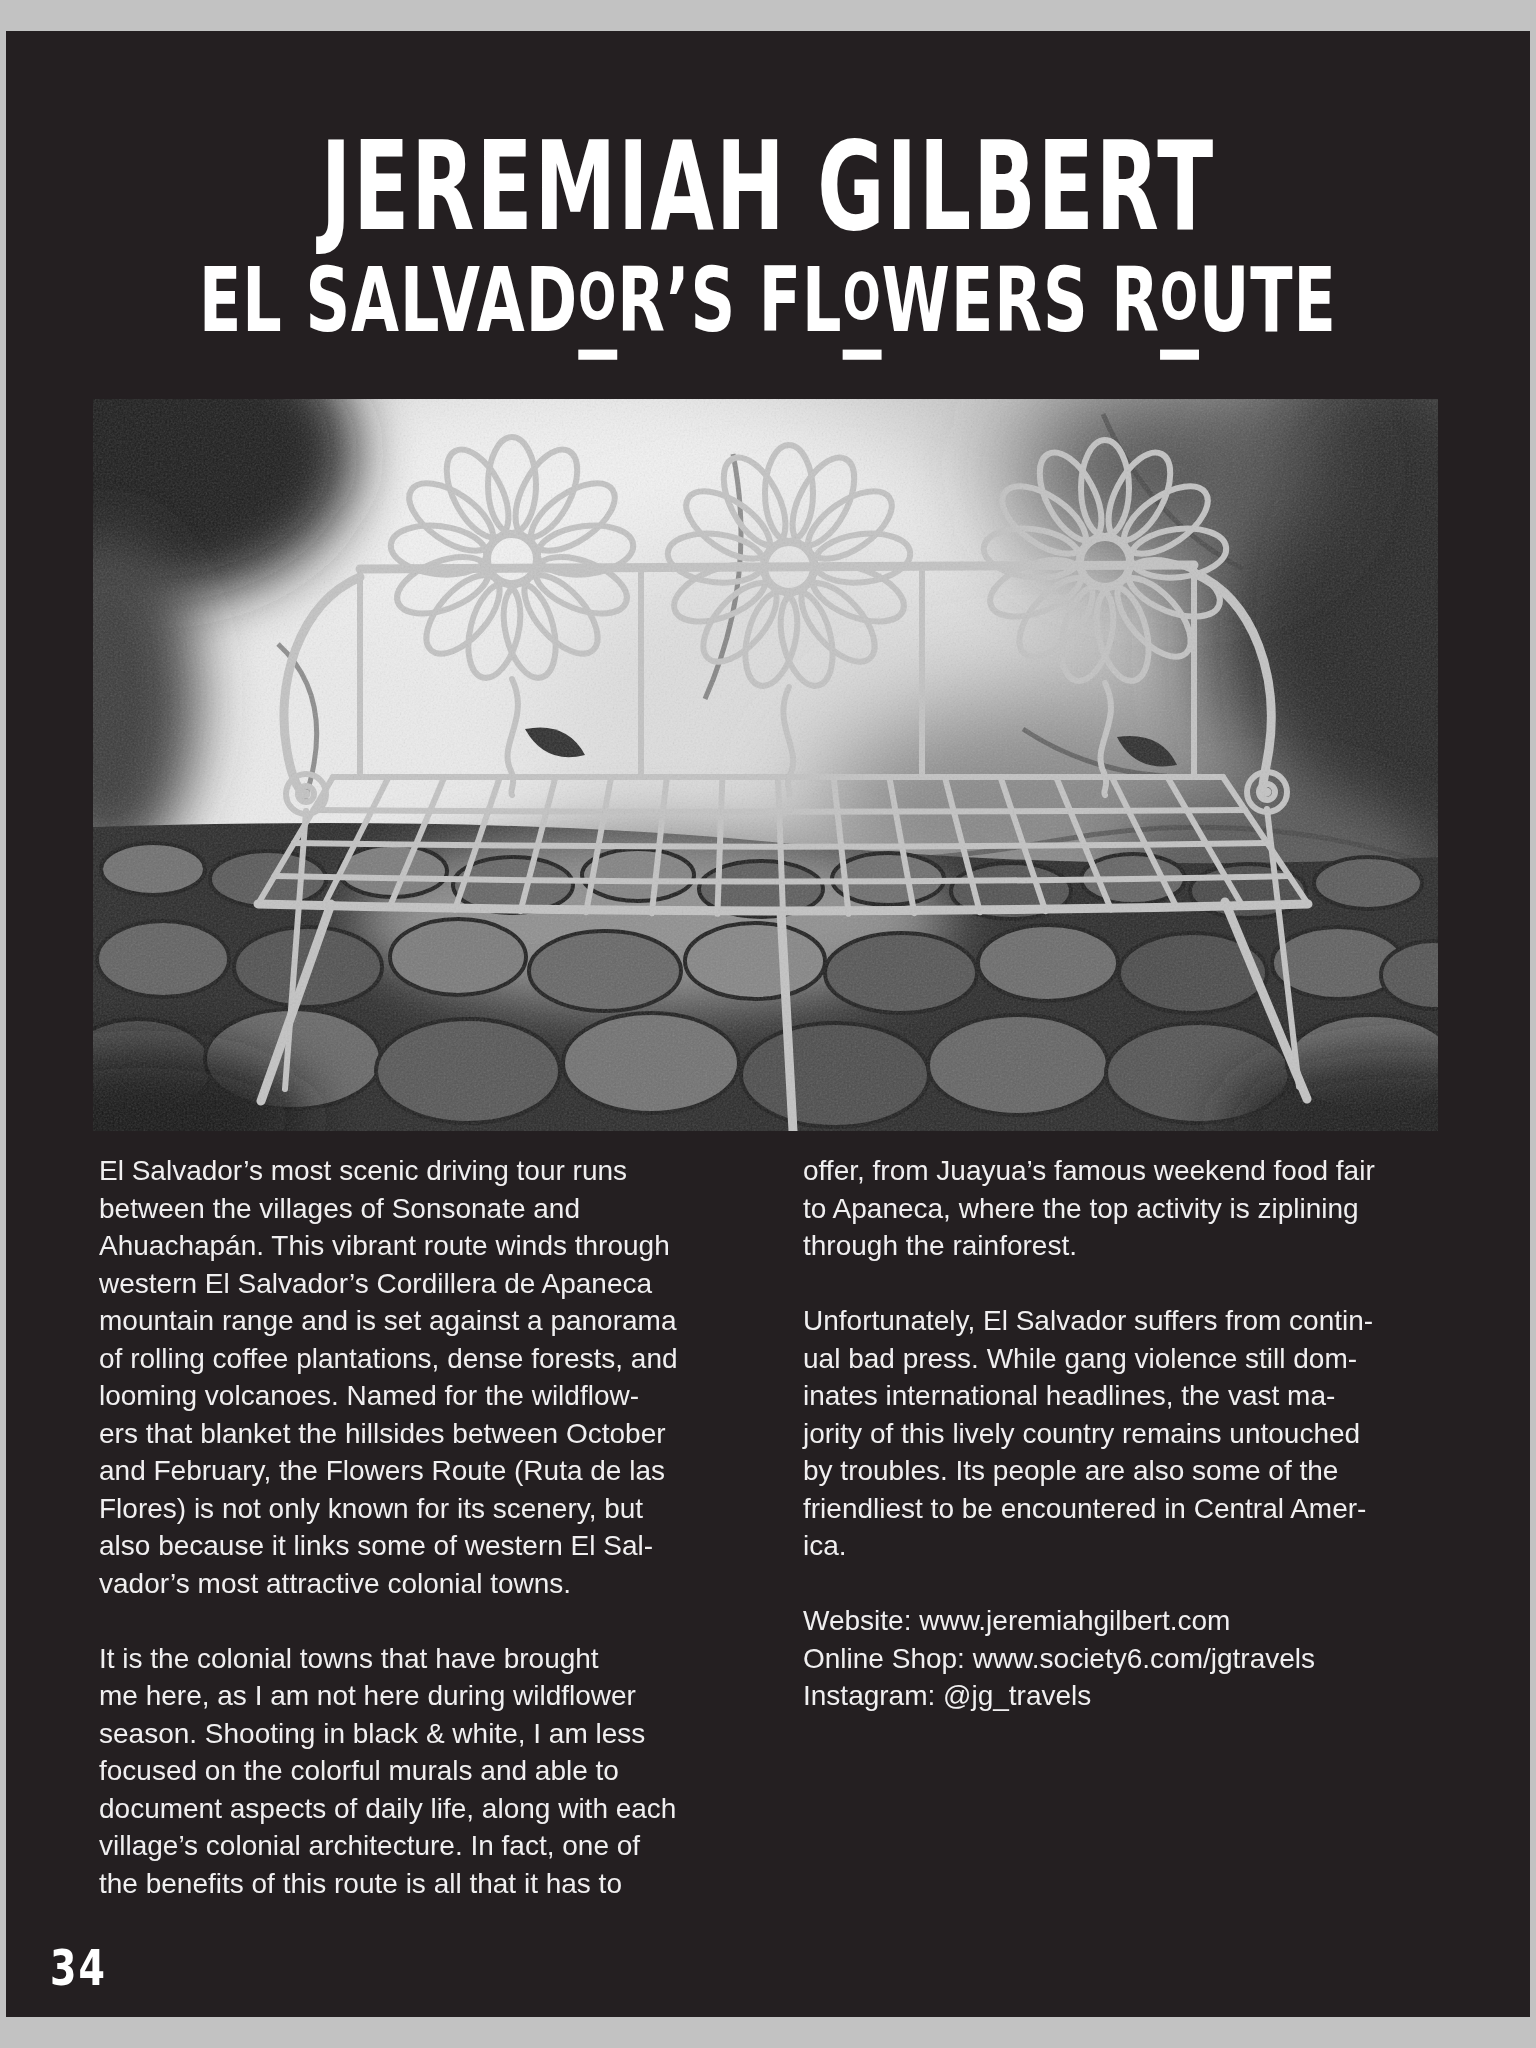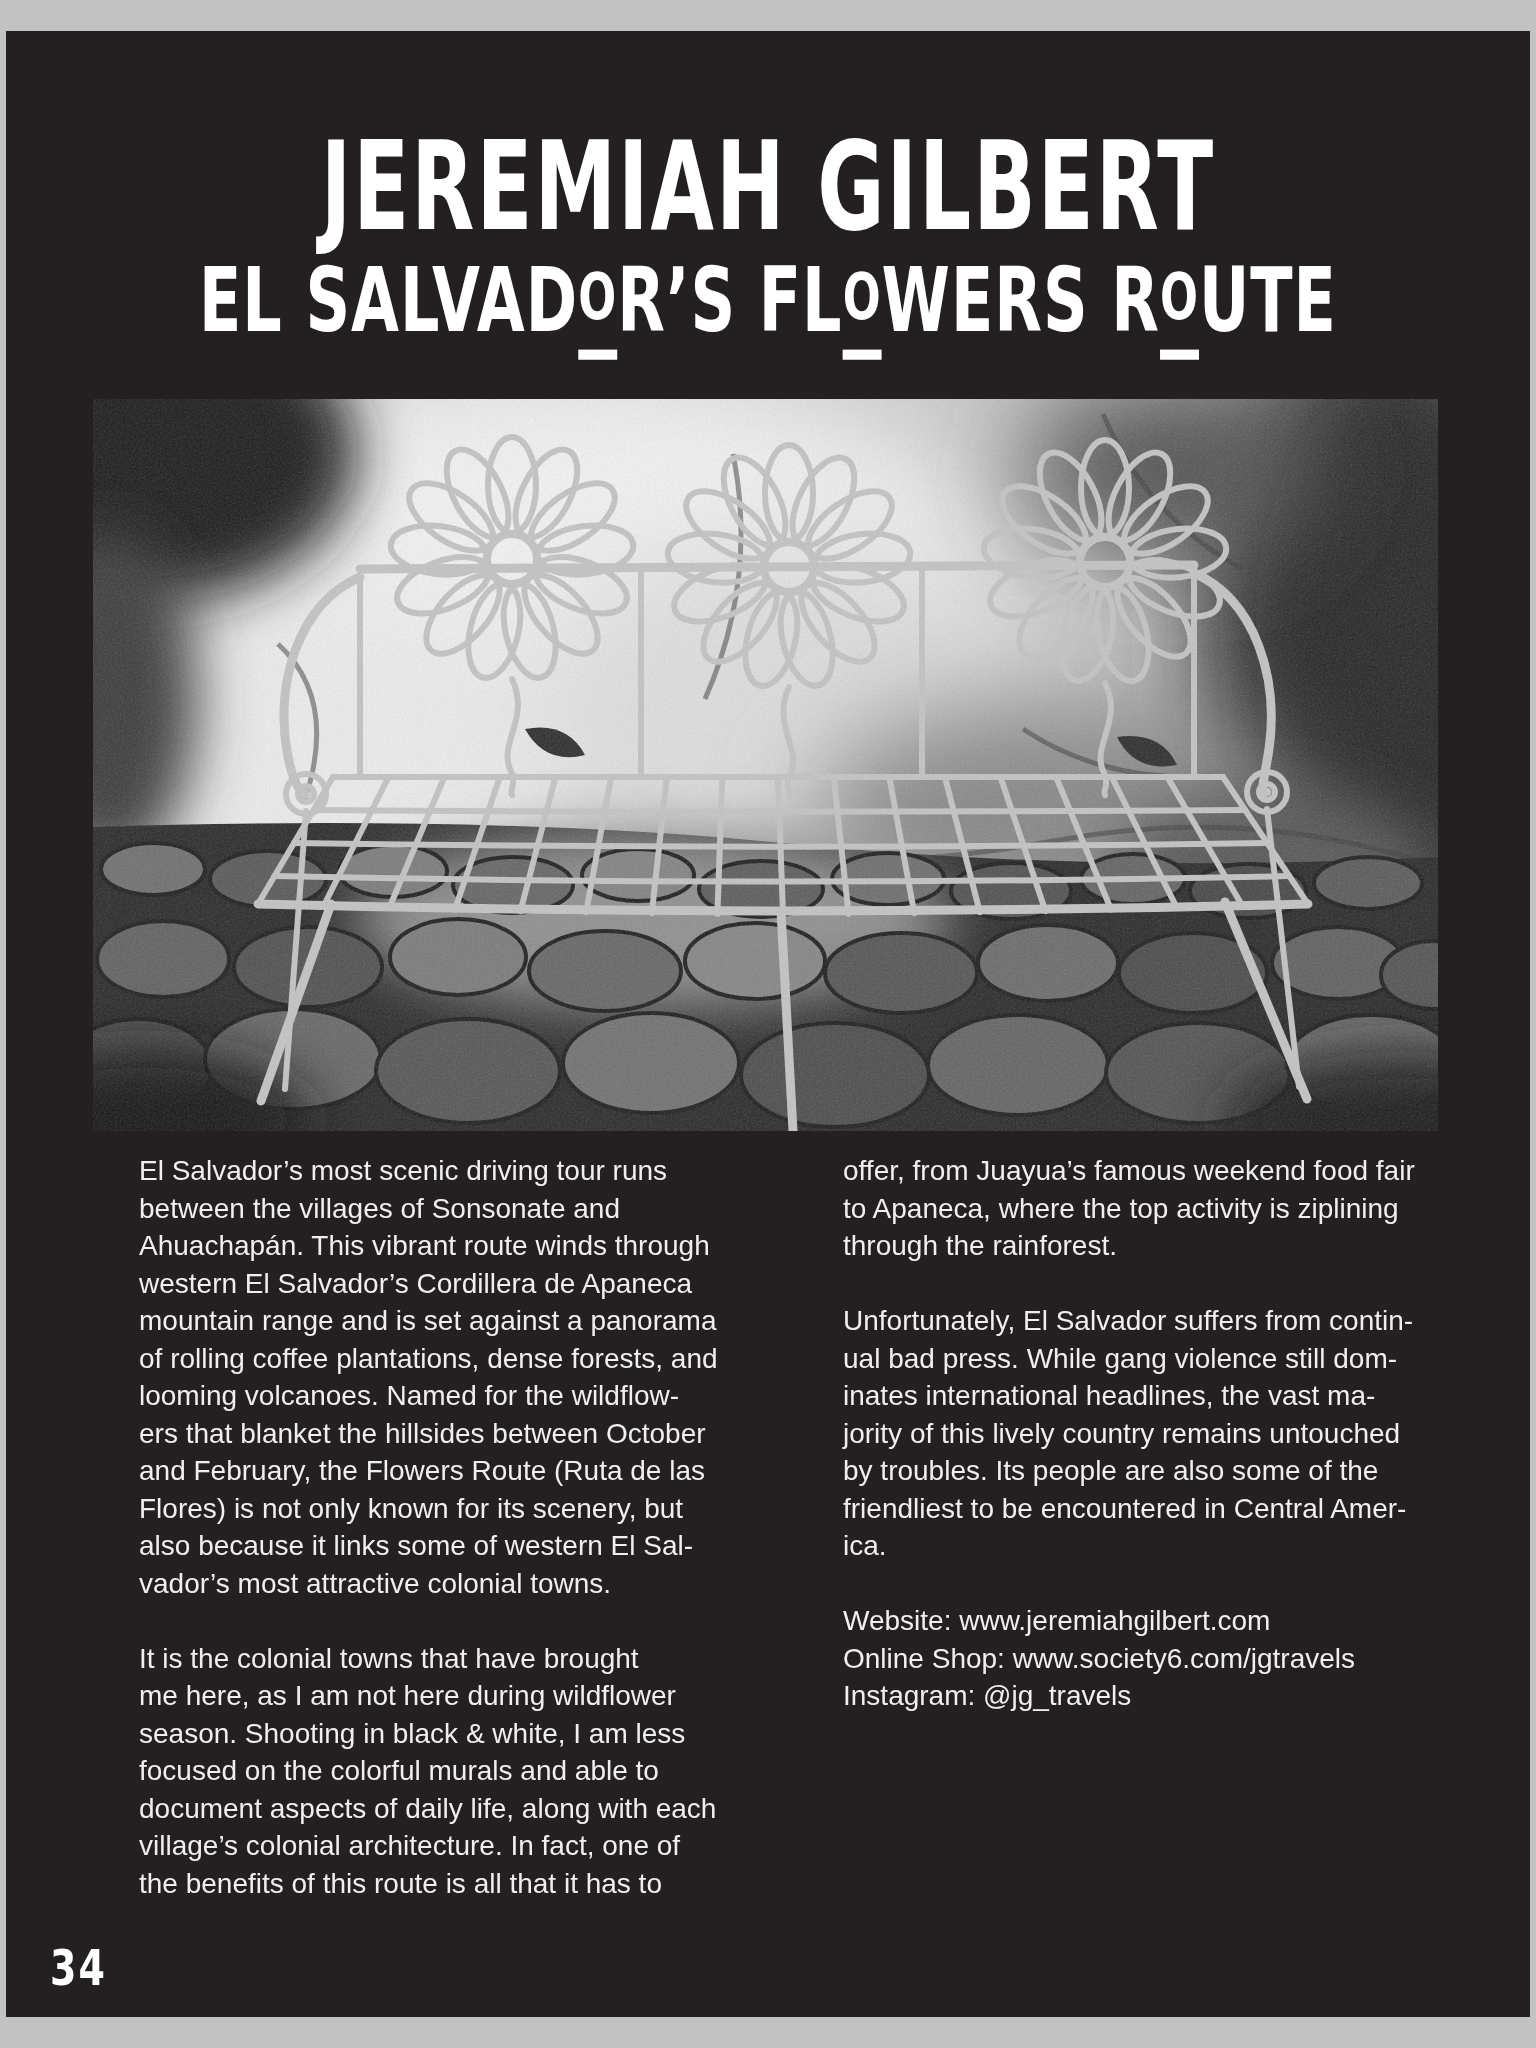--- a/index.html
+++ b/index.html
@@ -14,21 +14,21 @@
   .subtitle{position:absolute;left:0;width:100%;top:220px;text-align:center;
          font-size:62px;line-height:1.1;letter-spacing:1px;
          transform:scaleY(1.45);transform-origin:50% 0;white-space:nowrap;}
   
   .fo{font-size:.72em;vertical-align:.18em;text-decoration:underline;
       text-decoration-thickness:.16em;text-underline-offset:.48em;}
 
   .photo{position:absolute;left:87px;top:368px;width:1345px;height:732px;background:#777;}
   .photo svg{display:block;width:100%;height:100%;}
 
-  .cols{position:absolute;left:93px;top:1121px;width:1348px;display:flex;gap:60px;margin-left:40px;}
+  .cols{position:absolute;left:93px;top:1121px;width:1348px;display:flex;gap:60px;}
   .col{flex:1 1 0;color:#f0eff0;font-size:28px;line-height:37.5px;white-space:pre-line;}
 
   .pagenum{position:absolute;left:44px;top:1908px;font-size:38px;letter-spacing:2px;
            transform:scaleY(1.3);transform-origin:0 0;}
 
   .bench{stroke:#c3c3c3;stroke-width:6;fill:none;stroke-linecap:round;}
   .bench .thick{stroke-width:9;}
   .flower ellipse,.flower circle{fill:none;}
   .leaf{fill:#2d2d2d;stroke:none;}
 </style>

